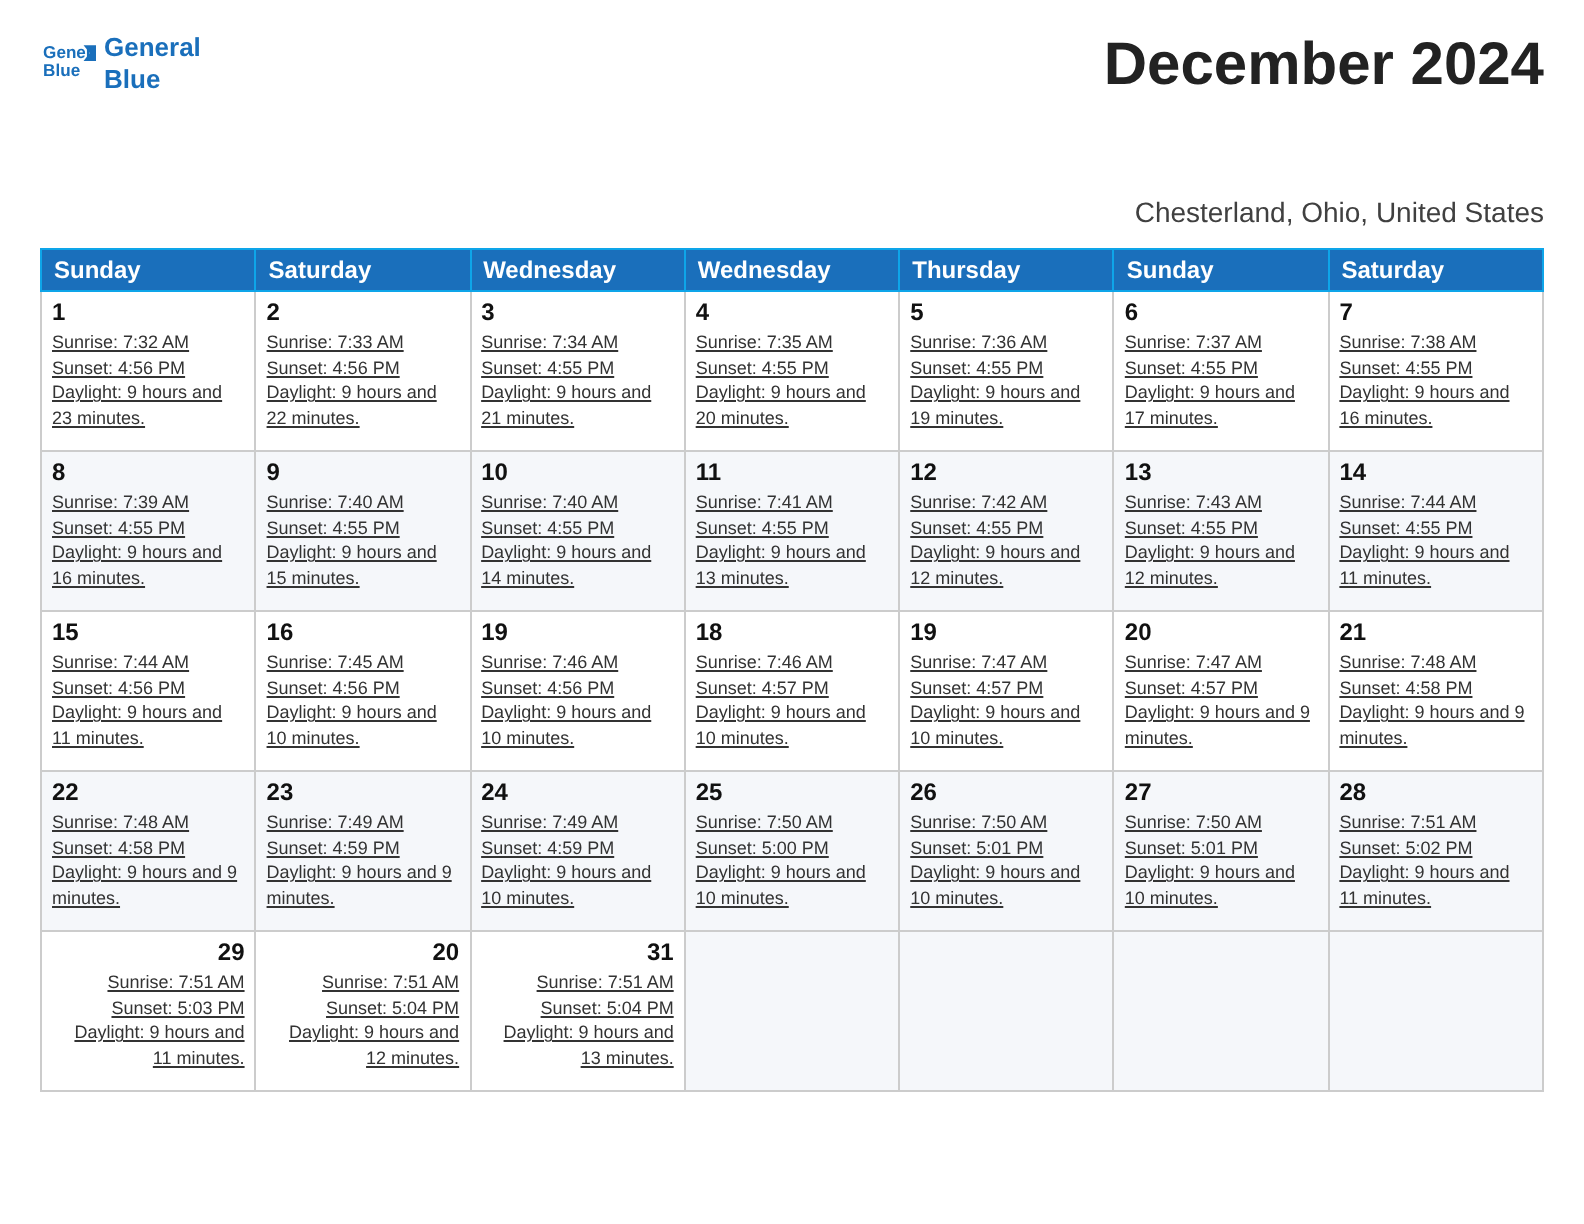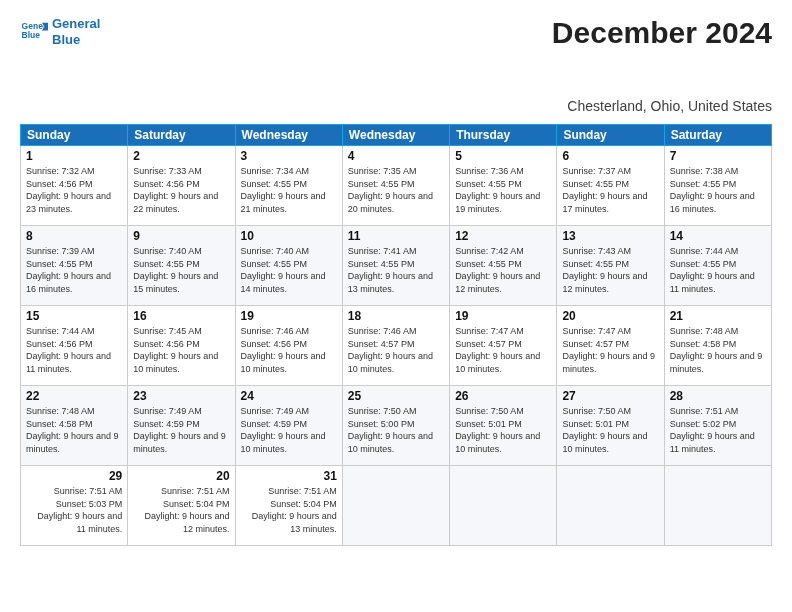--- a/index.html
+++ b/index.html
@@ -81,20 +81,21 @@
     .day-num {
       font-weight: bold;
       font-size: 12px;
       margin-bottom: 2px;
       color: #111;
     }
     .day-info {
       font-size: 9px;
       color: #333;
       line-height: 1.4;
+      text-decoration: underline;
     }
     .empty-cell {
       background: #f5f7fa !important;
     }
     .last-row td {
       height: 65px;
       text-align: right;
     }
   </style>
 </head>

